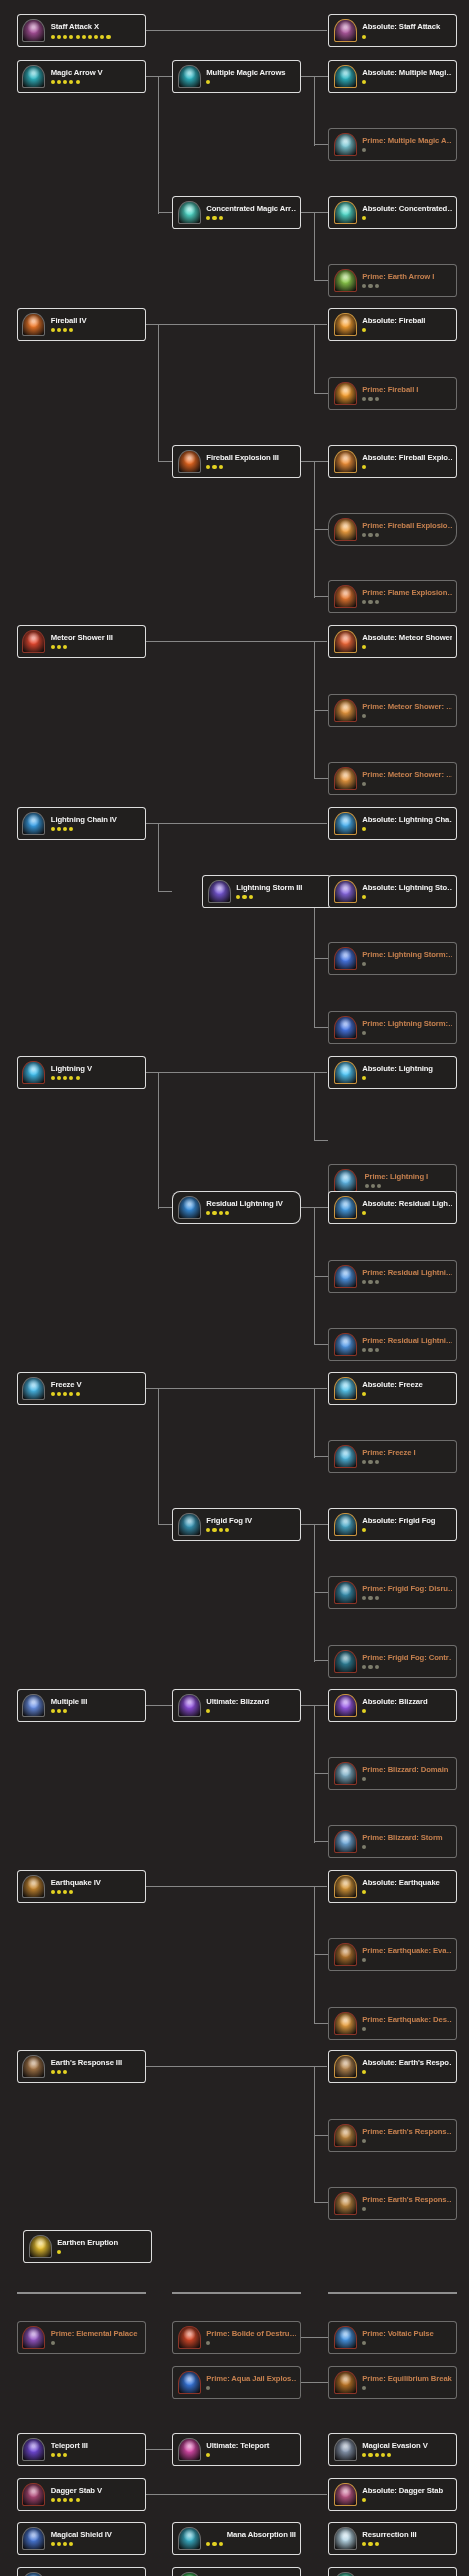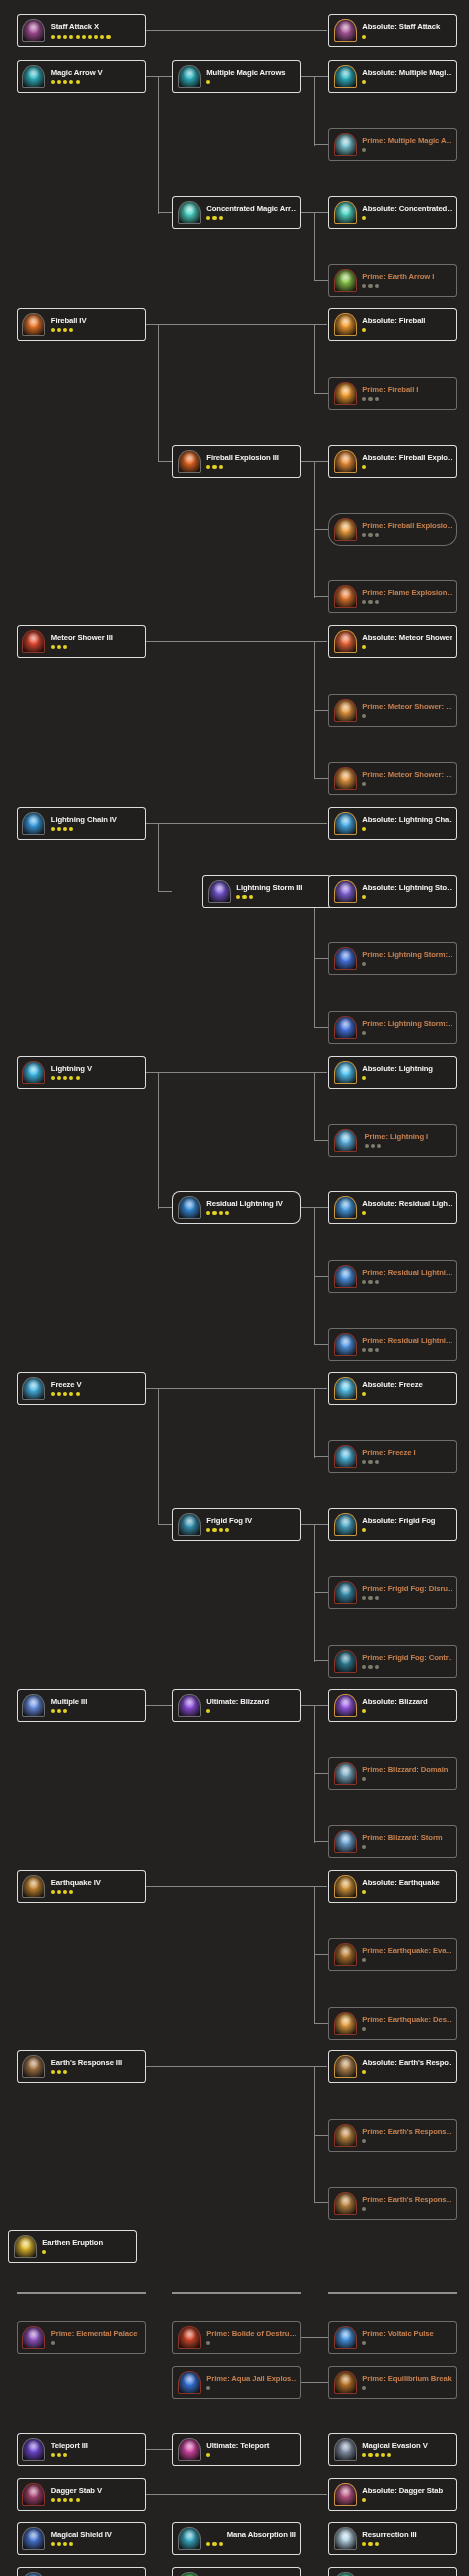--- a/index.html
+++ b/index.html
@@ -414,21 +414,21 @@
     </div>
     <div class="node" style="left: 328px; top: 1056px;">
       <div class="icon ring-gold" style="--c: #50c8f8;"></div>
       <div class="nbody">
         <div class="nlabel">Absolute: Lightning</div>
         <div class="dots">
           <span class="dot"></span>
         </div>
       </div>
     </div>
-    <div class="node dim" style="left: 328px; top: 1124px; gap: 8px;">
+    <div class="node dim" style="left: 328px; top: 1164px; gap: 8px;">
       <div class="icon ring-red" style="--c: #60b8e8;"></div>
       <div class="nbody">
         <div class="nlabel o">Prime: Lightning I</div>
         <div class="dots">
           <span class="dot g"></span>
           <span class="dot g"></span>
           <span class="dot g"></span>
         </div>
       </div>
     </div>
@@ -668,21 +668,21 @@
     </div>
     <div class="node dim" style="left: 328px; top: 2187px;">
       <div class="icon ring-red" style="--c: #c08840;"></div>
       <div class="nbody">
         <div class="nlabel o">Prime: Earth's Respons…</div>
         <div class="dots">
           <span class="dot g"></span>
         </div>
       </div>
     </div>
-    <div class="node" style="left: 8px; top: 2230px; justify-content: center;">
+    <div class="node" style="left: 23px; top: 2230px; justify-content: center;">
       <div class="icon ring-gray" style="--c: #e8c030;"></div>
       <div class="nbody">
         <div class="nlabel">Earthen Eruption</div>
         <div class="dots">
           <span class="dot"></span>
         </div>
       </div>
     </div>
     <div class="node dim" style="left: 16.5px; top: 2321px;">
       <div class="icon ring-red" style="--c: #9858c8;"></div>

